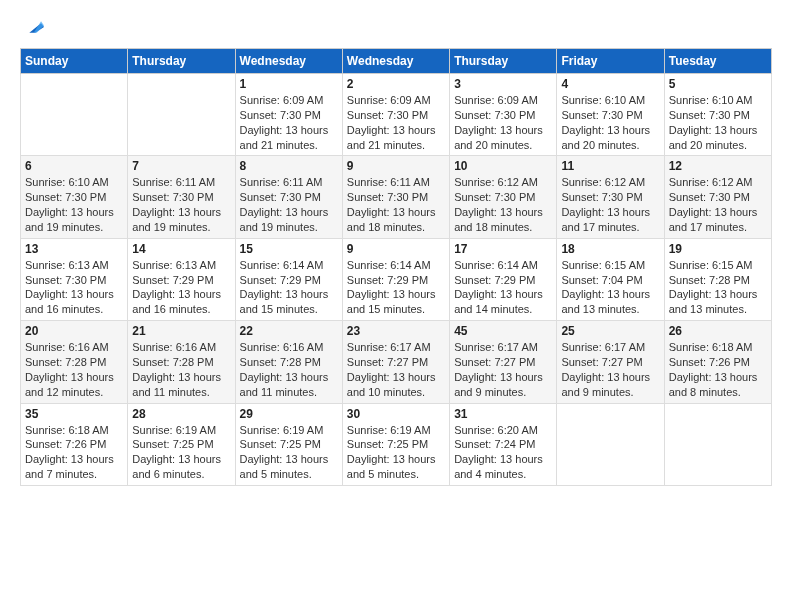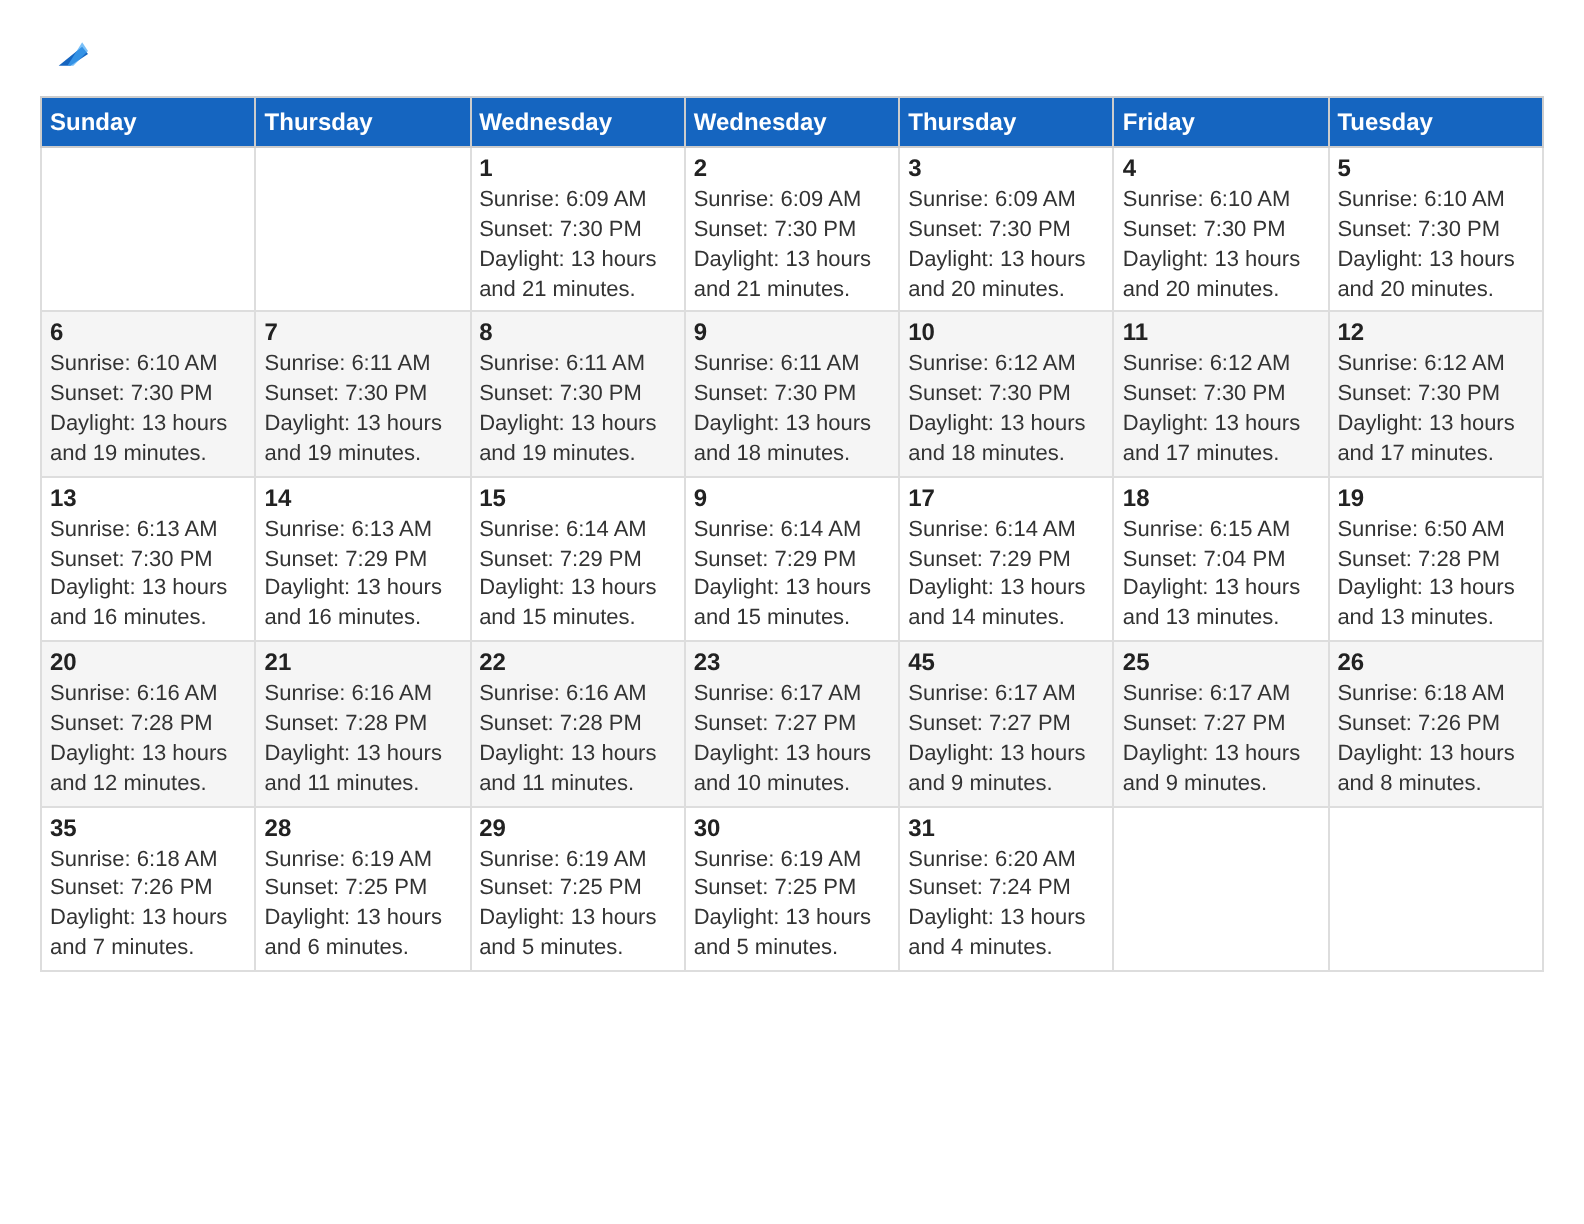--- a/index.html
+++ b/index.html
@@ -237,21 +237,21 @@
 Daylight: 13 hours and 14 minutes.</div>
           </td>
           <td>
             <span class="day-num">18</span>
             <div class="day-info">Sunrise: 6:15 AM
 Sunset: 7:04 PM
 Daylight: 13 hours and 13 minutes.</div>
           </td>
           <td>
             <span class="day-num">19</span>
-            <div class="day-info">Sunrise: 6:50 AM
+            <div class="day-info">Sunrise: 6:15 AM
 Sunset: 7:28 PM
 Daylight: 13 hours and 13 minutes.</div>
           </td>
         </tr>
         <tr>
           <td>
             <span class="day-num">20</span>
             <div class="day-info">Sunrise: 6:16 AM
 Sunset: 7:28 PM
 Daylight: 13 hours and 12 minutes.</div>

